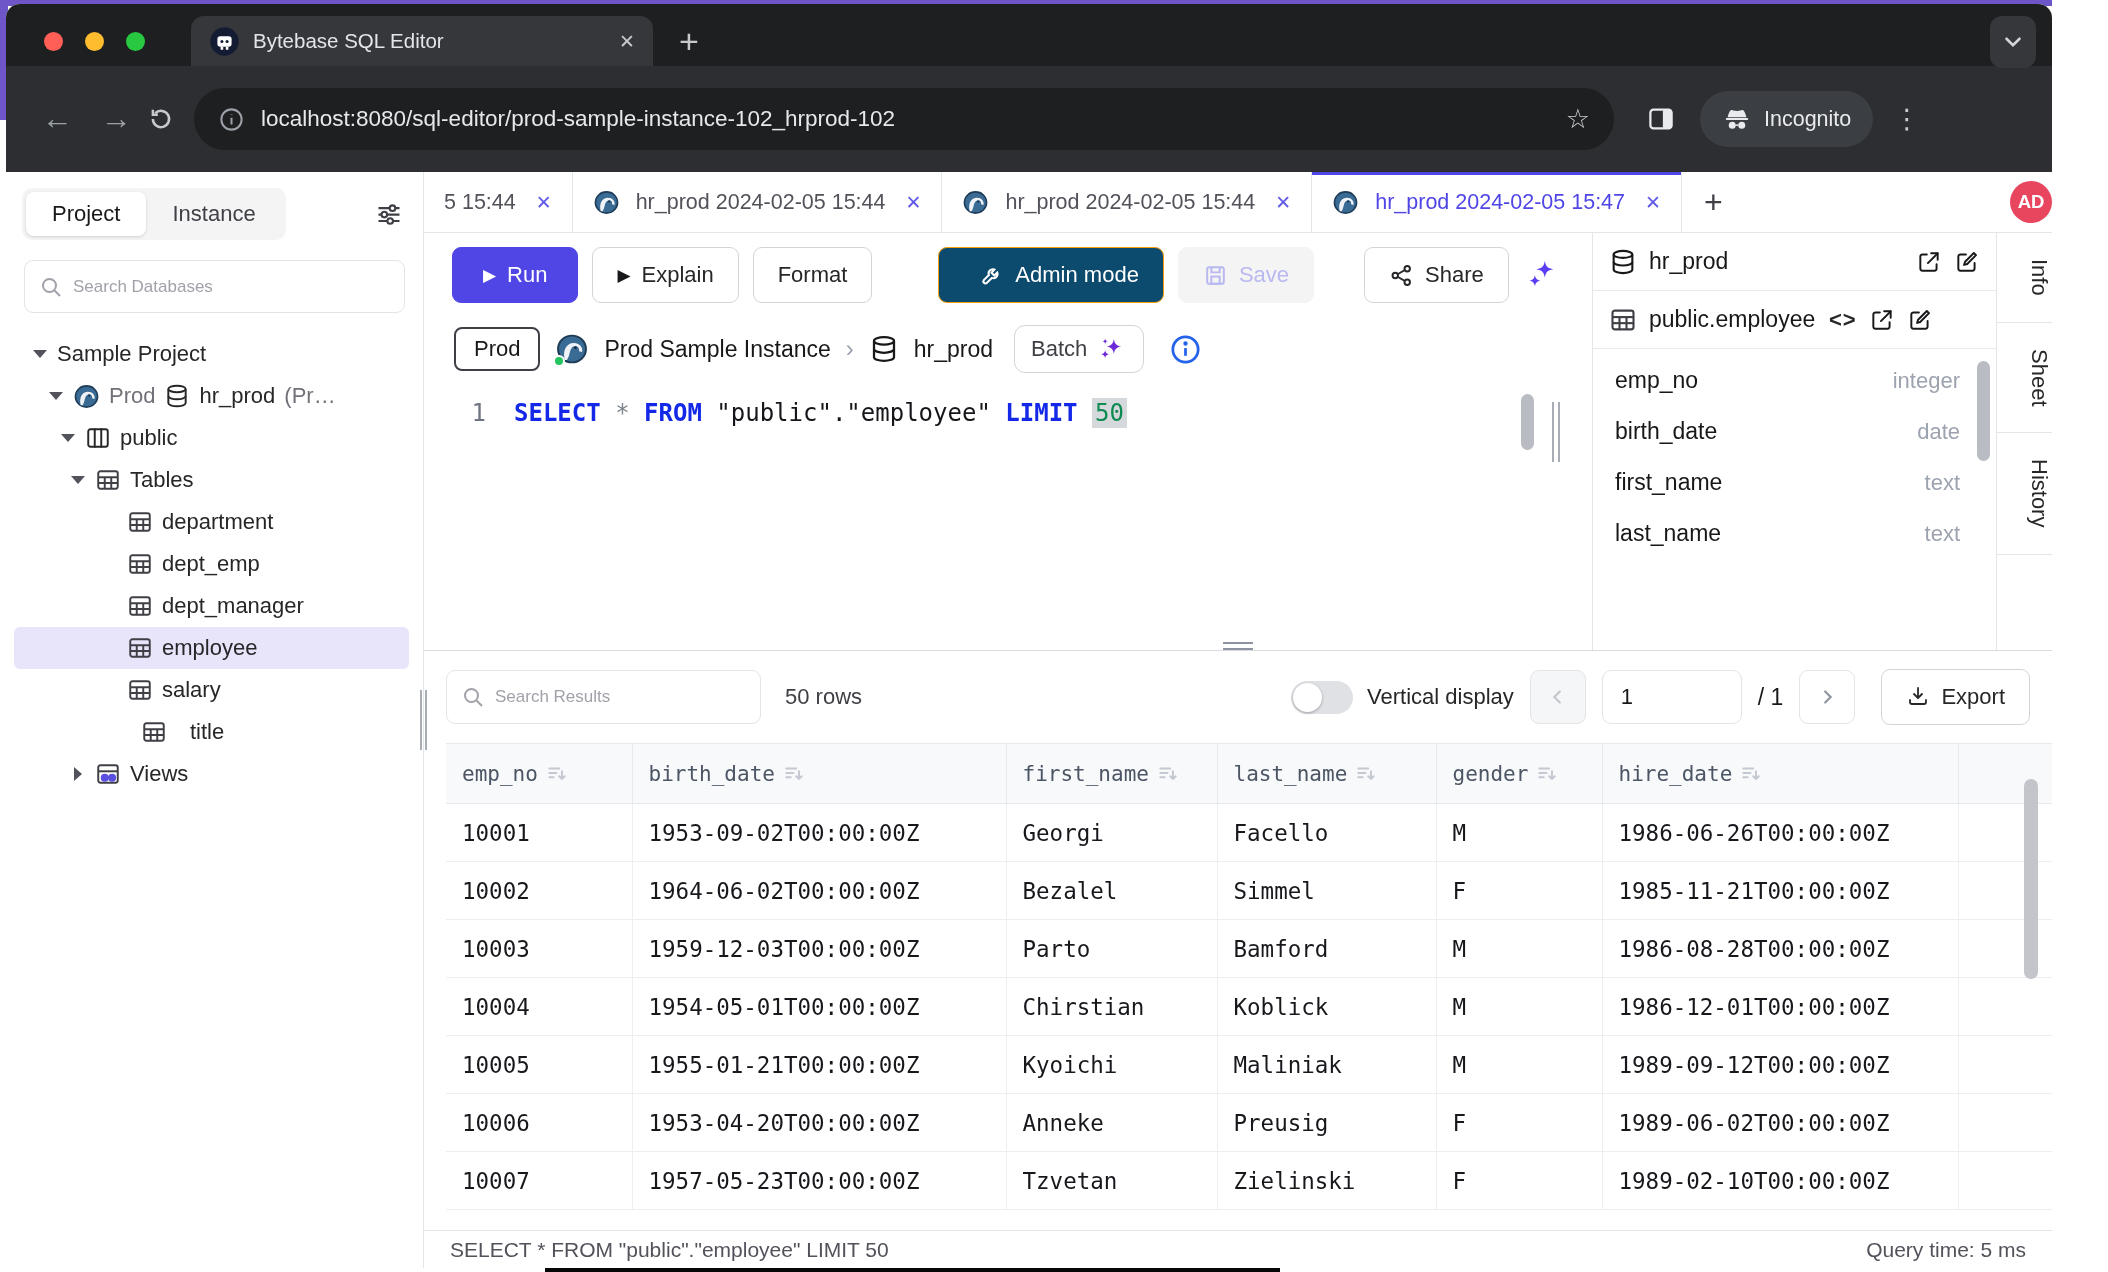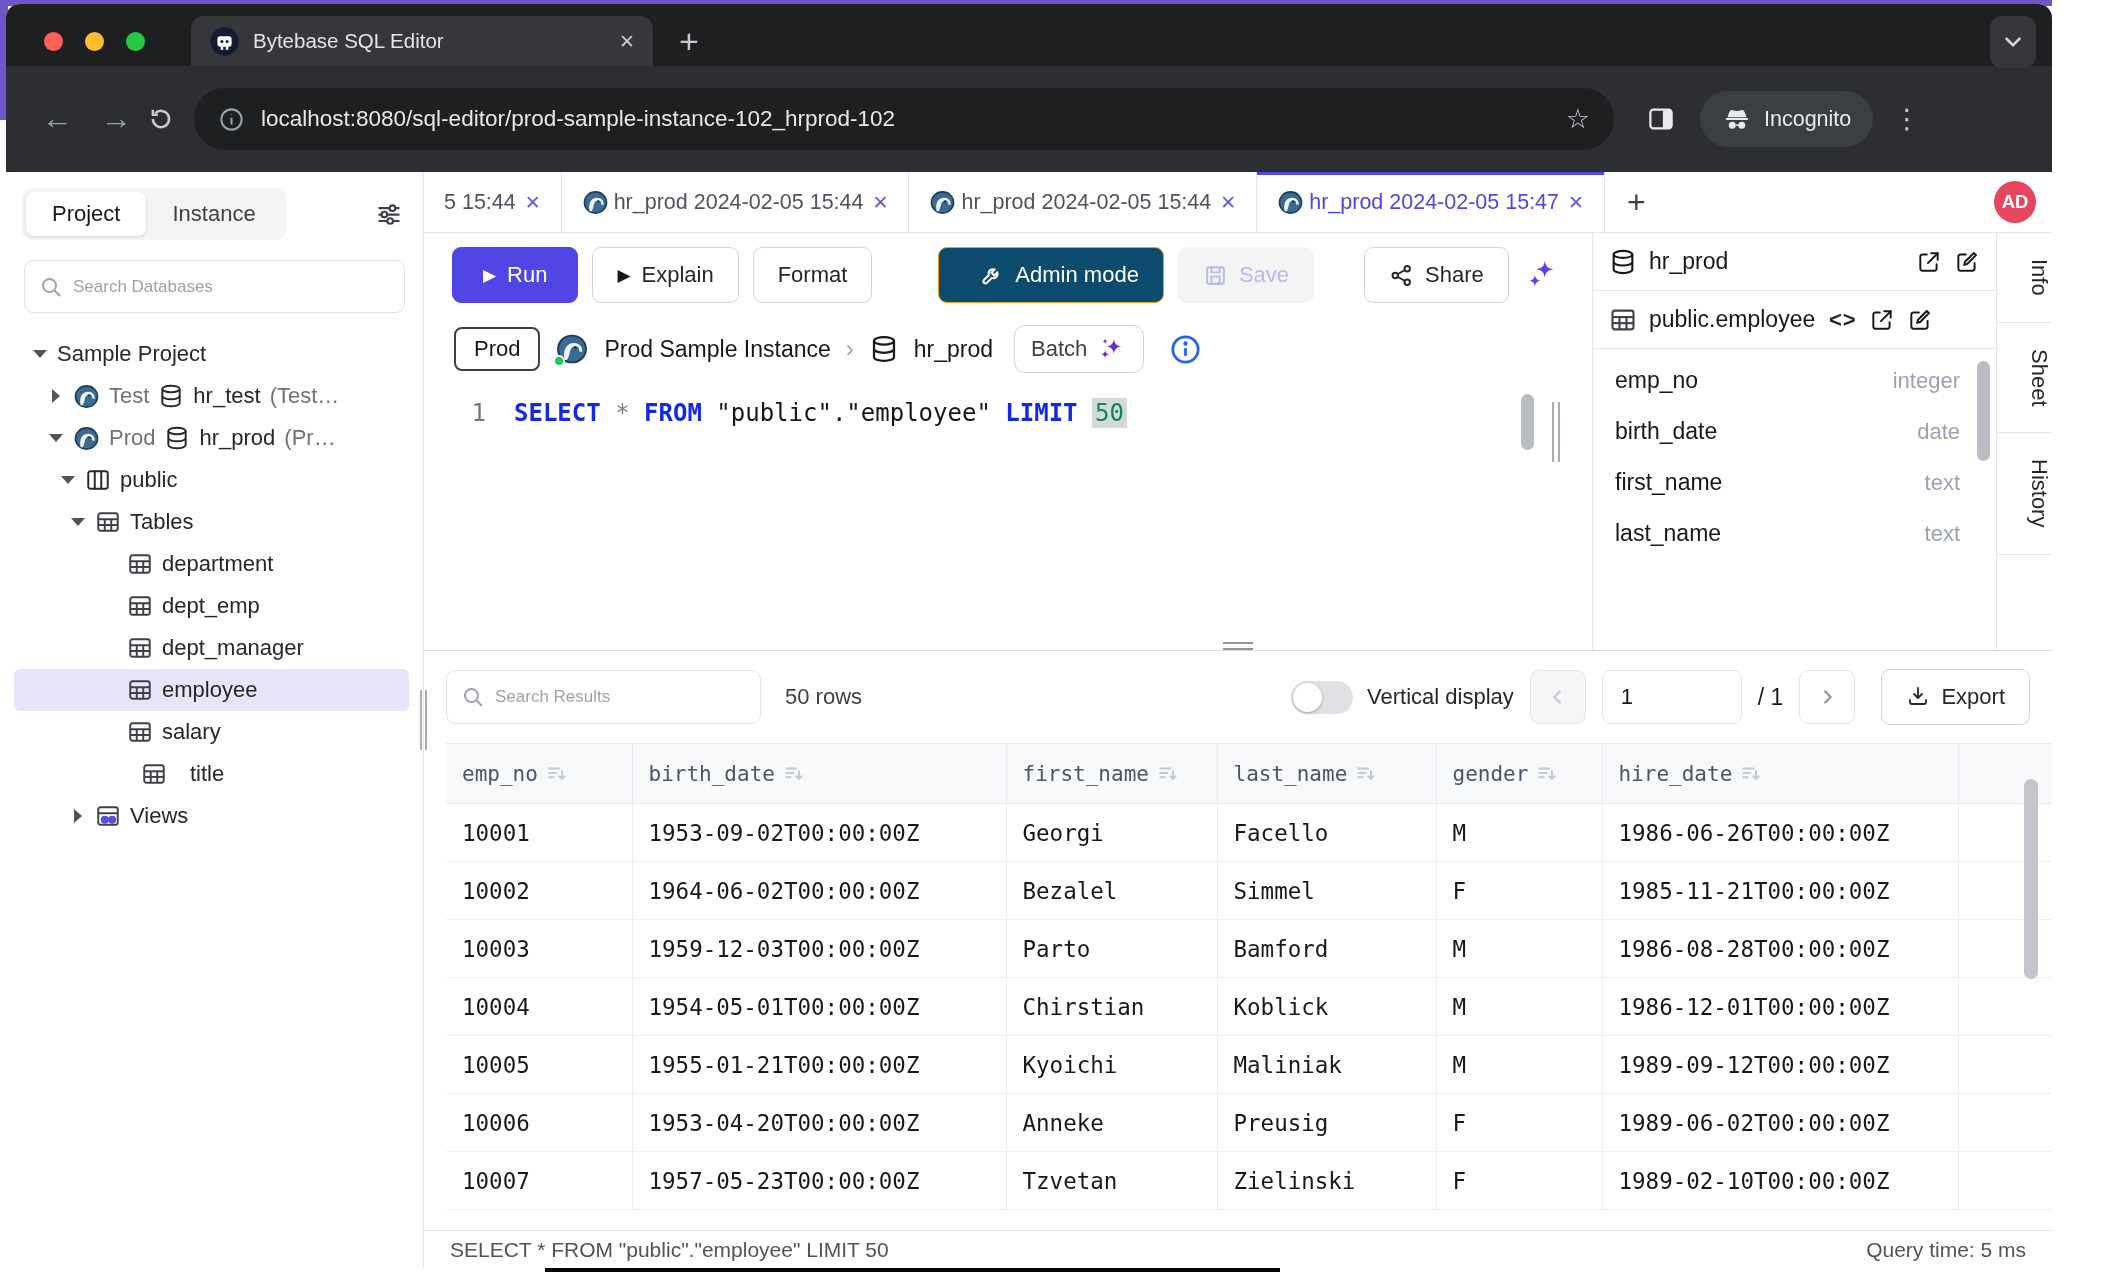--- a/index.html
+++ b/index.html
@@ -55,27 +55,27 @@
   .trow.selected { background:#e8e5fb; }
   .caret { width:16px; flex:0 0 16px; display:flex; justify-content:center; }
   .caret-down { width:0; height:0; border-left:7px solid transparent; border-right:7px solid transparent; border-top:8px solid #52525b; }
   .caret-right { width:0; height:0; border-top:7px solid transparent; border-bottom:7px solid transparent; border-left:8px solid #52525b; }
   .t-muted { color:#71717a; }
   .sb-handle { position:absolute; right:-4px; top:518px; display:flex; gap:3px; }
   .sb-handle i { display:block; width:2px; height:60px; background:#a8adb5; }
 
   .main { flex:1; display:flex; flex-direction:column; min-width:0; }
   .etabs { flex:0 0 61px; display:flex; align-items:stretch; border-bottom:1px solid #e4e5e9; }
-  .etab { display:flex; align-items:center; gap:5px; padding:0 20px; border-right:1px solid #e4e5e9;
+  .etab { display:flex; align-items:center; gap:16px; padding:0 20px; border-right:1px solid #e4e5e9;
           font-size:21.5px; color:#52525b; position:relative; white-space:nowrap; }
   .etab.active { color:#4f46e5; }
   .etab.active::before { content:""; position:absolute; top:0; left:0; right:0; height:3px; background:#4f46e5; }
   .eclose { color:#625be8; font-size:19px; margin-left:4px; }
   .eplus { display:flex; align-items:center; padding:0 22px; color:#3f3f46; font-size:32px; font-weight:300; }
-  .avatar { margin-left:auto; margin-right:16px; align-self:center; width:42px; height:42px; border-radius:50%;
+  .avatar { margin-left:auto; align-self:center; width:42px; height:42px; border-radius:50%;
             background:#e8465f; color:#fff; font-size:18.5px; font-weight:700; display:flex; align-items:center; justify-content:center; }
 
   .upper { flex:0 0 417px; display:flex; min-height:0; }
   .editor-col { flex:1; min-width:0; display:flex; flex-direction:column; position:relative; }
   .etoolbar { display:flex; align-items:center; gap:14px; padding:14px 16px 14px 28px; }
   .btn { height:56px; border-radius:9px; display:flex; align-items:center; gap:11px; padding:0 24px;
          font-size:22px; border:1px solid #d4d4d8; background:#fff; color:#27272a; font-weight:500; }
   .btn.run { background:#4f46e5; border-color:#4f46e5; color:#fff; padding:0 30px; }
   .btn.admin { background:#0c4a6e; border-color:#f59e0b; color:#fff; margin-left:52px;padding-left:40px; }
   .btn.save { background:#f4f4f5; border-color:#f4f4f5; color:#b9b8f0; }
@@ -261,42 +261,20 @@
               </svg>
             </span>
           <span class="ph">Search Databases</span>
         </div>
         <div class="tree" id="tree">
             <div class="trow" style="padding-left: 18px;">
               <span class="caret">
                 <span class="caret-down"></span>
               </span>
               <span>Sample Project</span>
-            </div>
-            <div class="trow" style="padding-left: 34px;">
-              <span class="caret">
-                <span class="caret-right"></span>
-              </span>
-              <span class="icon">
-                <svg width="27" height="27" viewBox="0 0 28 28">
-                  <ellipse cx="14" cy="14" rx="11.5" ry="11" fill="#3a6b94" stroke="#1f3c57" stroke-width="1.6"></ellipse>
-                  <path d="M8 23 C6.5 17 8 9.5 15 9 C20 8.7 23.2 12.5 22.3 16.5 L19.8 15.8 C20.4 12.8 18 11.2 15.7 11.8 C11.5 13 12.8 19.5 9.8 23 Z" fill="#fff" opacity="0.92"></path>
-                  <circle cx="16.8" cy="12.9" r="1.1" fill="#16293c"></circle>
-                </svg>
-              </span>
-              <span class="t-muted">Test</span>
-              <span class="icon">
-                <svg width="26" height="26" viewBox="0 0 24 24" fill="none" stroke="#27272a" stroke-width="1.8">
-                  <ellipse cx="12" cy="5.5" rx="8" ry="3"></ellipse>
-                  <path d="M4 5.5 v6.5 c0 1.7 3.6 3 8 3 s8 -1.3 8 -3 V5.5"></path>
-                  <path d="M4 12 v6.5 c0 1.7 3.6 3 8 3 s8 -1.3 8 -3 V12"></path>
-                </svg>
-              </span>
-              <span>hr_test</span>
-              <span class="t-muted">(Test…</span>
             </div>
             <div class="trow" style="padding-left: 34px;">
               <span class="caret">
                 <span class="caret-down"></span>
               </span>
               <span class="icon">
                 <svg width="27" height="27" viewBox="0 0 28 28">
                   <ellipse cx="14" cy="14" rx="11.5" ry="11" fill="#3a6b94" stroke="#1f3c57" stroke-width="1.6"></ellipse>
                   <path d="M8 23 C6.5 17 8 9.5 15 9 C20 8.7 23.2 12.5 22.3 16.5 L19.8 15.8 C20.4 12.8 18 11.2 15.7 11.8 C11.5 13 12.8 19.5 9.8 23 Z" fill="#fff" opacity="0.92"></path>
                   <circle cx="16.8" cy="12.9" r="1.1" fill="#16293c"></circle>

